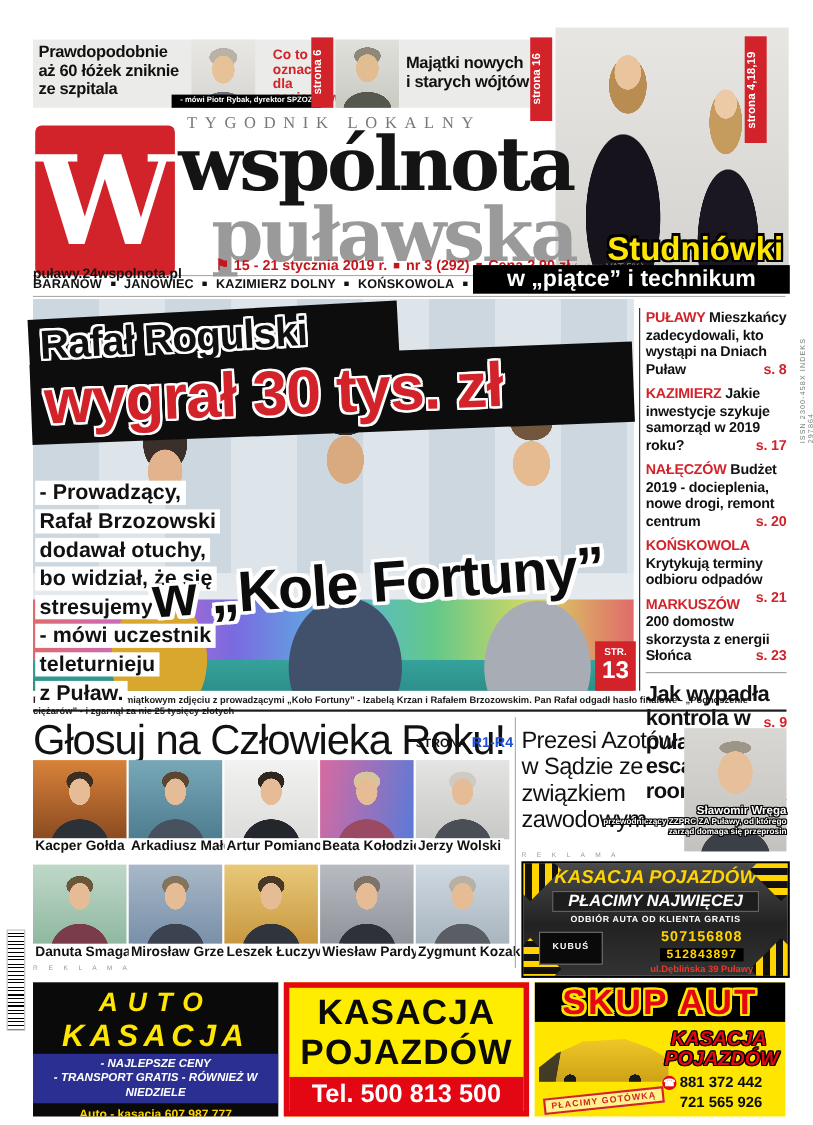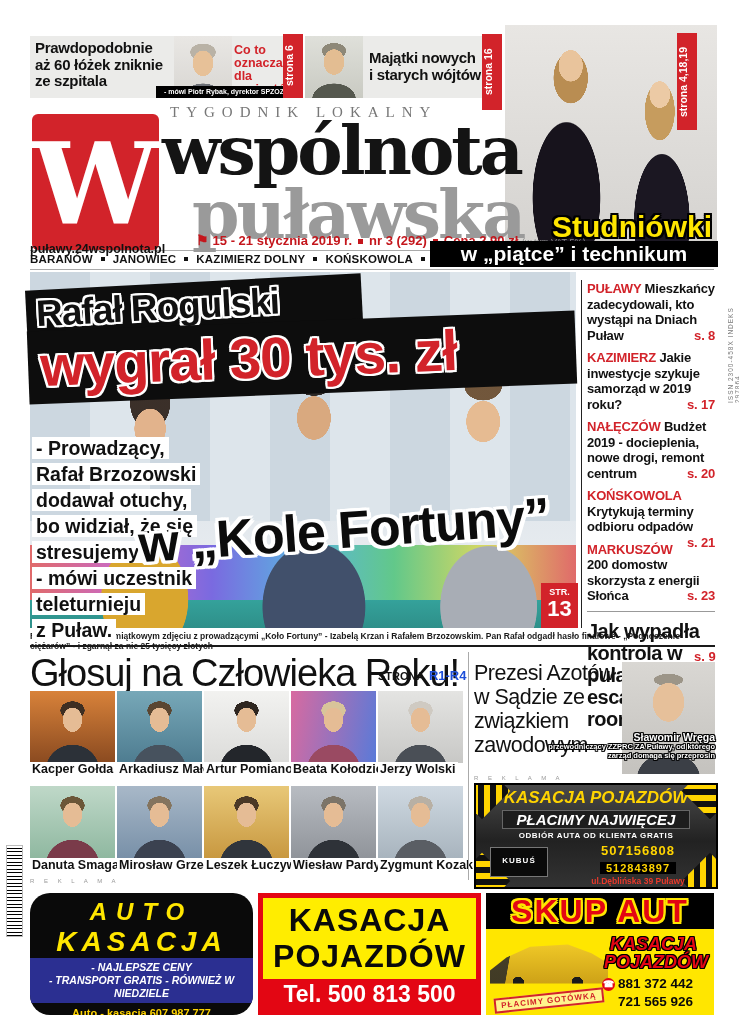--- a/index.html
+++ b/index.html
@@ -122,21 +122,21 @@
   .adk-t1{color:#ffd400;font-weight:900;font-style:italic;font-size:17px;text-align:center;}
   .adk-t2{color:#fff;font-weight:900;font-style:italic;font-size:15px;text-align:center;
           background:#1d1d1d;border:1px solid #666;margin:2px 26px 0 26px;}
   .adk-t3{color:#fff;font-weight:700;font-size:8px;letter-spacing:.6px;text-align:center;margin-top:2px;}
   .kubus{background:#0a0a0a;border:1px solid #777;color:#fff;font-weight:900;font-size:8px;
          letter-spacing:1px;text-align:center;line-height:26px;}
   .adk-ph1{color:#ffd400;font-weight:900;font-size:13px;letter-spacing:1px;}
   .adk-ph2{color:#ffd400;font-weight:900;font-size:11px;letter-spacing:1px;background:#000;padding:0 6px;}
   .adk-addr{color:#e8392b;font-weight:900;font-size:8.5px;}
   
-  .ad-auto{background:#0a0a0a;overflow:hidden;border-radius:20px;}
+  .ad-auto{background:#0a0a0a;overflow:hidden;}
   .aa-t1{color:#ffe600;font-weight:900;font-style:italic;font-size:24px;letter-spacing:9px;text-align:center;}
   .aa-t2{color:#ffe600;font-weight:900;font-style:italic;font-size:28px;letter-spacing:5px;text-align:center;}
   .aa-band{background:#2b2f91;color:#fff;font-weight:900;font-style:italic;font-size:10.5px;
            line-height:13px;text-align:center;padding:3px 0;}
   .aa-line{color:#ffd400;font-weight:900;font-size:11px;line-height:14.5px;text-align:center;}
   .ad-mid{background:#ffed00;border:5px solid #e30613;}
   .am-t{color:#0a0a0a;font-weight:900;font-size:32px;line-height:36px;text-align:center;letter-spacing:1px;}
   .am-tel{background:#e30613;color:#fff;font-weight:900;font-size:23px;line-height:31px;text-align:center;}
   .ad-skup{background:#ffe600;overflow:hidden;}
   .as-top{background:#000;text-align:center;}
@@ -155,28 +155,28 @@
          padding:1px 5px;transform:rotate(-6deg);background:rgba(255,255,255,.55);}
   .barcode{background:repeating-linear-gradient(0deg,#000 0 1px,#fff 1px 3px,#000 3px 4px,#fff 4px 7px);
            border:1px solid #bbb;}
   .issn{writing-mode:vertical-rl;transform:rotate(180deg);font-size:6.5px;color:#777;letter-spacing:1px;}
 </style>
 </head>
 <body>
 
 <div class="page">
 
-  <div class="abs tz-box" style="left:30px;top:36px;width:253px;height:62px;">
+  <div class="abs tz-box" style="left:30px;top:36px;width:253px;height:62px;padding-left:44px;">
     <div class="abs tz-head" style="left:5px;top:4px;width:145px;">
       <div>Prawdopodobnie</div>
       <div>aż 60 łóżek zniknie</div>
       <div>ze szpitala</div>
     </div>
     <div class="abs hosp-photo" style="left:144px;top:0;width:58px;height:62px;"></div>
-    <div class="abs tz-red" style="left:204px;top:8px;width:70px;">
+    <div class="abs tz-red" style="left:218px;top:8px;width:70px;">
       <div>Co to</div>
       <div>oznacza dla</div>
       <div>pacjentów?</div>
     </div>
   </div>
   <div class="abs quotebar" style="left:156px;top:86px;width:136px;height:12px;">- mówi Piotr Rybak, dyrektor SPZOZ</div>
   <div class="abs ptab" style="left:283px;top:34px;width:20px;height:64px;">strona 6</div>
 
   <div class="abs photo wojt-photo" style="left:305px;top:36px;width:58px;height:62px;"></div>
   <div class="abs tz-box" style="left:363px;top:36px;width:119px;height:62px;">

